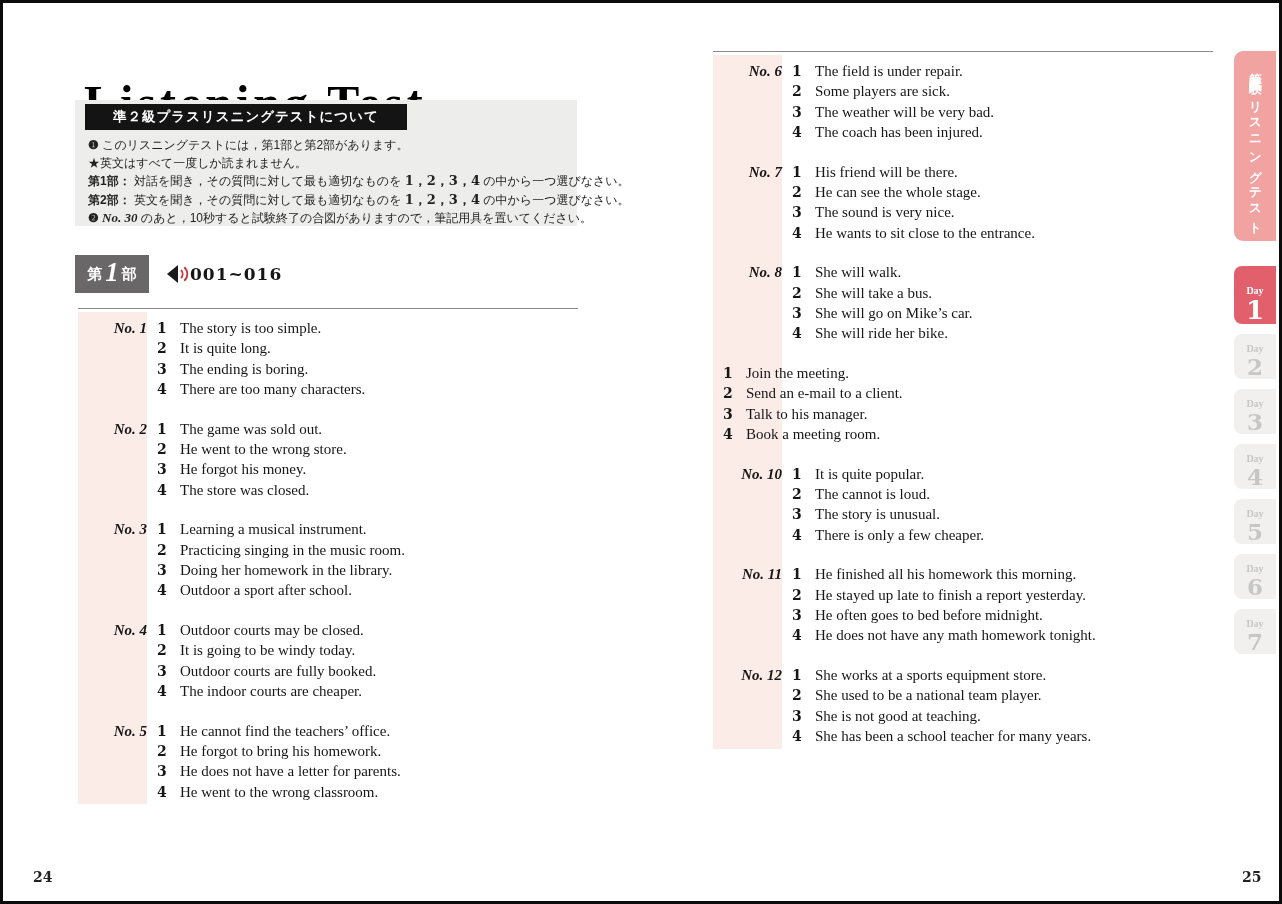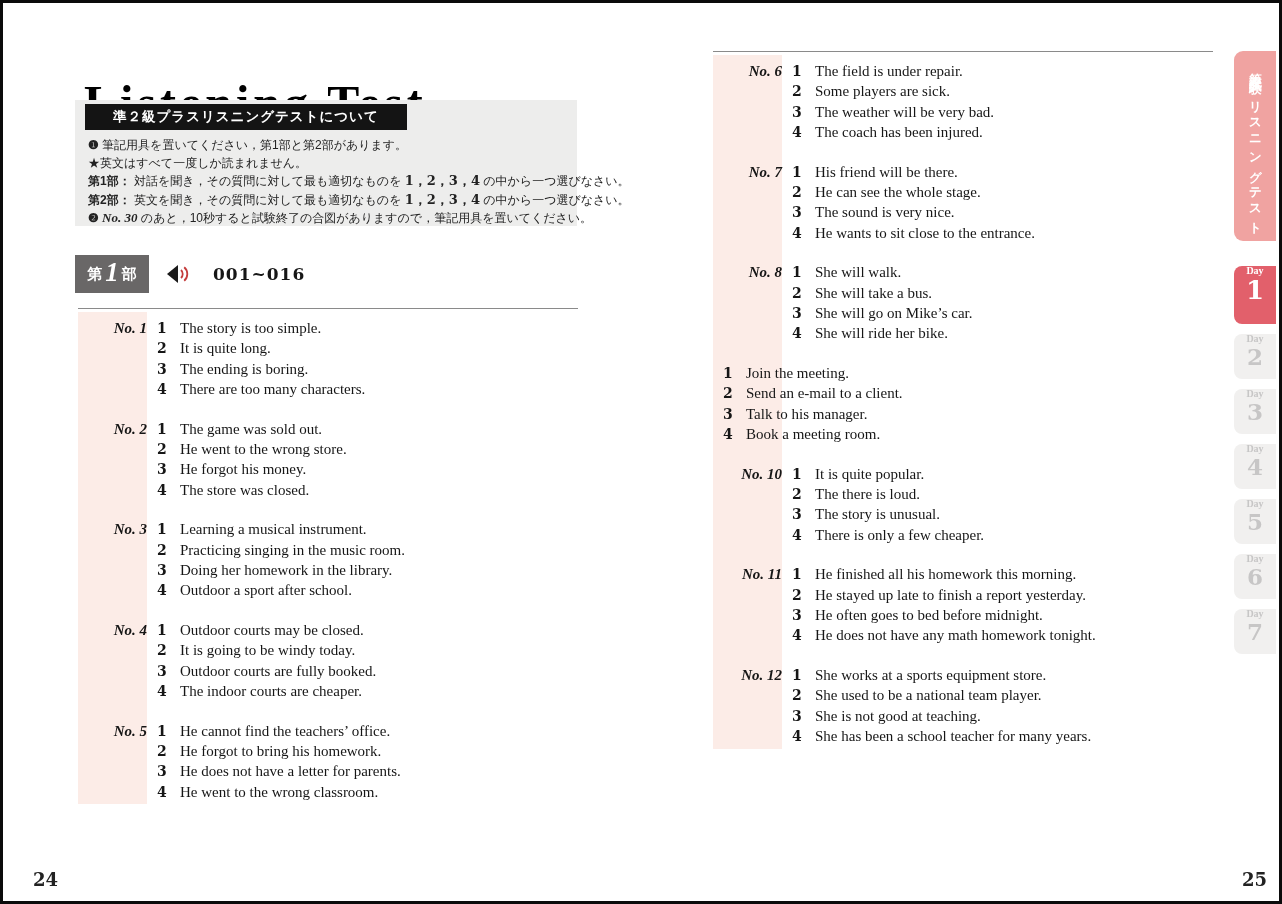--- a/index.html
+++ b/index.html
@@ -20,70 +20,70 @@
   .about-line span.gb{font-weight:bold}
   .about-line span.sb{font-family:"DejaVu Serif",serif;font-weight:bold;font-size:13px}
   .about-line span.sbi{font-family:"Liberation Serif",serif;font-weight:bold;font-style:italic;font-size:13px}
 
   
   .part-badge{position:absolute;left:72px;top:252px;width:74px;height:38px;background:#696767;
               color:#fff;display:flex;align-items:center;justify-content:center;
               font-weight:bold;font-size:15px}
   .part-num{font-family:"Liberation Serif",serif;font-style:italic;font-weight:bold;
             font-size:27px;margin:0 3px;position:relative;top:-2px}
-  .audio{position:absolute;left:163px;top:252px;height:38px;display:flex;align-items:center;gap:23px}
+  .audio{position:absolute;left:163px;top:252px;height:38px;display:flex;align-items:center;gap:0}
   .track{font-family:"DejaVu Serif",serif;font-weight:bold;font-size:17px;letter-spacing:1px;color:#161616;white-space:nowrap}
 
   
   .qsec{position:absolute;border-top:1px solid #8a8a8a}
   .qsec .strip{position:absolute;left:0;top:3px;bottom:0;width:69px;background:#fcece7}
   .qlist{position:relative;padding-top:9px}
   .qblock{display:flex;margin-bottom:19px}
   .qno{width:69px;flex:none;text-align:right;font-family:"Liberation Serif",serif;
        font-weight:bold;font-style:italic;font-size:15px;line-height:20.4px;color:#161616;white-space:nowrap}
   .qopts{margin-left:10px}
   .opt{display:flex;font-family:"Liberation Serif",serif;font-size:15px;line-height:20.4px;color:#161616;white-space:nowrap}
   .opt-num{width:23px;flex:none;font-family:"DejaVu Serif",serif;font-weight:bold;font-size:14px}
 
   
   .section-tab{position:absolute;right:3px;top:48px;width:42px;height:190px;background:#f0a3a1;
                border-radius:9px 0 0 9px;color:#fff;display:flex;align-items:center;justify-content:center}
   .section-tab span{writing-mode:vertical-rl;text-orientation:upright;font-weight:bold;
                     font-size:12.5px;letter-spacing:3px;white-space:nowrap}
   .day-tabs{position:absolute;right:3px;top:263px;width:42px;display:flex;flex-direction:column;gap:10px}
   .day-tab{height:45px;border-radius:8px 0 0 8px;background:#f1f0ef;color:#c7c6c6;
-           display:flex;flex-direction:column;align-items:center;justify-content:flex-start;gap:1px}
+           display:flex;flex-direction:column;align-items:center;justify-content:flex-end;gap:1px}
   .day-tab[data-state="active"]{height:58px;background:#e2606b;color:#fff}
   .day-label{font-family:"Liberation Serif",serif;font-weight:bold;font-size:10px;line-height:10px}
   .day-num{font-family:"DejaVu Serif",serif;font-weight:bold;font-size:23px;line-height:24px}
   .day-tab[data-state="active"] .day-num{font-size:26px;line-height:27px}
 
   
   .pageno{position:absolute;top:866px;font-family:"DejaVu Serif",serif;font-weight:bold;
-          font-size:18px;color:#222}
+          font-size:14px;color:#222}
   .pageno-left{left:30px}
   .pageno-right{left:1239px}
 </style>
 </head>
 <body>
 
 <div class="sheet">
 
   <h1 class="title">Listening Test</h1>
 
   <section class="about-box">
     <div class="about-label">準２級プラスリスニングテストについて</div>
     <div class="about-text">
 
         <div class="about-line">
           
         
             <span class="gb">❶</span>
           
-            <span class="g">筆記用具を置いてください，第1部と第2部があります。</span>
+            <span class="g">このリスニングテストには，第1部と第2部があります。</span>
           </div>
 
         <div class="about-line">
           
         
             <span class="g">★英文はすべて一度しか読まれません。</span>
           </div>
 
         <div class="about-line">
           
@@ -345,21 +345,21 @@
 
         <div class="qblock">
           <div class="qno">No. 10</div>
           <div class="qopts">
             <div class="opt">
               <span class="opt-num">1</span>
               <span class="opt-text">It is quite popular.</span>
             </div>
             <div class="opt">
               <span class="opt-num">2</span>
-              <span class="opt-text">The there is loud.</span>
+              <span class="opt-text">The cannot is loud.</span>
             </div>
             <div class="opt">
               <span class="opt-num">3</span>
               <span class="opt-text">The story is unusual.</span>
             </div>
             <div class="opt">
               <span class="opt-num">4</span>
               <span class="opt-text">There is only a few cheaper.</span>
             </div>
           </div>

